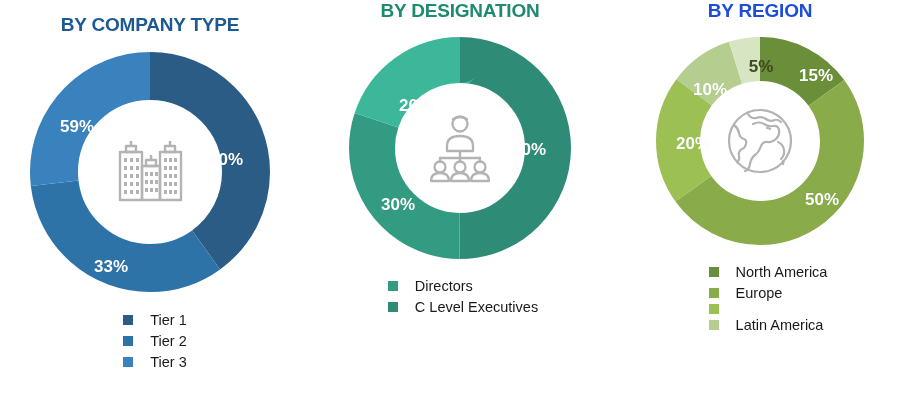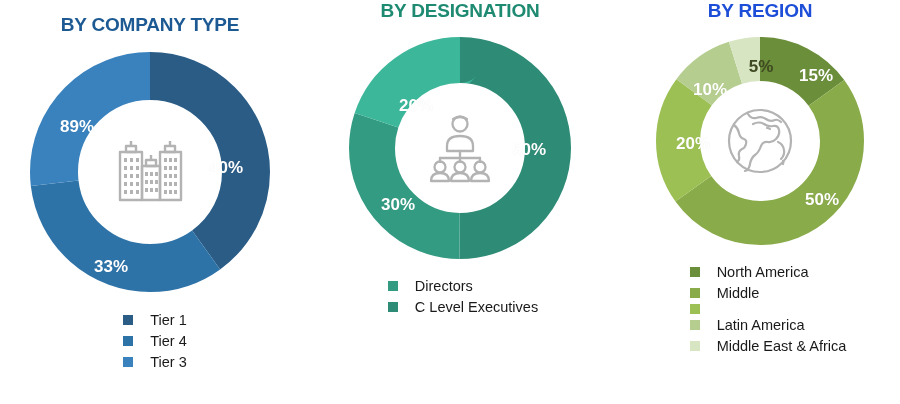--- a/index.html
+++ b/index.html
@@ -161,33 +161,33 @@
             <rect x="53" y="46" width="3" height="4"></rect>
               <rect x="58" y="46" width="3" height="4"></rect>
               <rect x="63" y="46" width="3" height="4"></rect>
             <rect x="53" y="54" width="3" height="4"></rect>
               <rect x="58" y="54" width="3" height="4"></rect>
               <rect x="63" y="54" width="3" height="4"></rect>
           </g>
         </svg>
       </div>
 
-      <div class="slice-label" style="left:206px;top:118px;margin-top:8px;">40%</div>
+      <div class="slice-label" style="left:206px;top:118px;">40%</div>
       <div class="slice-label" style="left:91px;top:225px;">33%</div>
-      <div class="slice-label" style="left:57px;top:85px;">89%</div>
+      <div class="slice-label" style="left:57px;top:85px;">59%</div>
     </div>
 
     <div class="legend legend-company">
       <div class="legend-row">
         <span class="swatch" style="background:#2a5c86;"></span>
         <span class="legend-label">Tier 1</span>
       </div>
       <div class="legend-row">
         <span class="swatch" style="background:#2e73a8;"></span>
-        <span class="legend-label">Tier 4</span>
+        <span class="legend-label">Tier 2</span>
       </div>
       <div class="legend-row">
         <span class="swatch" style="background:#3a82bd;"></span>
         <span class="legend-label">Tier 3</span>
       </div>
     </div>
   </div>
 
   <div class="panel panel-designation">
     <div class="panel-title">BY DESIGNATION</div>
@@ -286,29 +286,25 @@
       <div class="slice-label dark" style="left:114px;top:39px;">5%</div>
     </div>
 
     <div class="legend legend-region">
       <div class="legend-row">
         <span class="swatch" style="background:#6b8e3a;"></span>
         <span class="legend-label">North America</span>
       </div>
       <div class="legend-row">
         <span class="swatch" style="background:#8aab4a;"></span>
-        <span class="legend-label">Middle</span>
+        <span class="legend-label">Europe</span>
       </div>
       <div class="legend-row">
         <span class="swatch" style="background:#9cc054;"></span>
       </div>
       <div class="legend-row">
         <span class="swatch" style="background:#b5cd8e;"></span>
         <span class="legend-label">Latin America</span>
       </div>
-      <div class="legend-row">
-        <span class="swatch" style="background:#d7e5c2;"></span>
-        <span class="legend-label">Middle East &amp; Africa</span>
-      </div>
     </div>
   </div>
 
 </div>
 
 </body></html>

